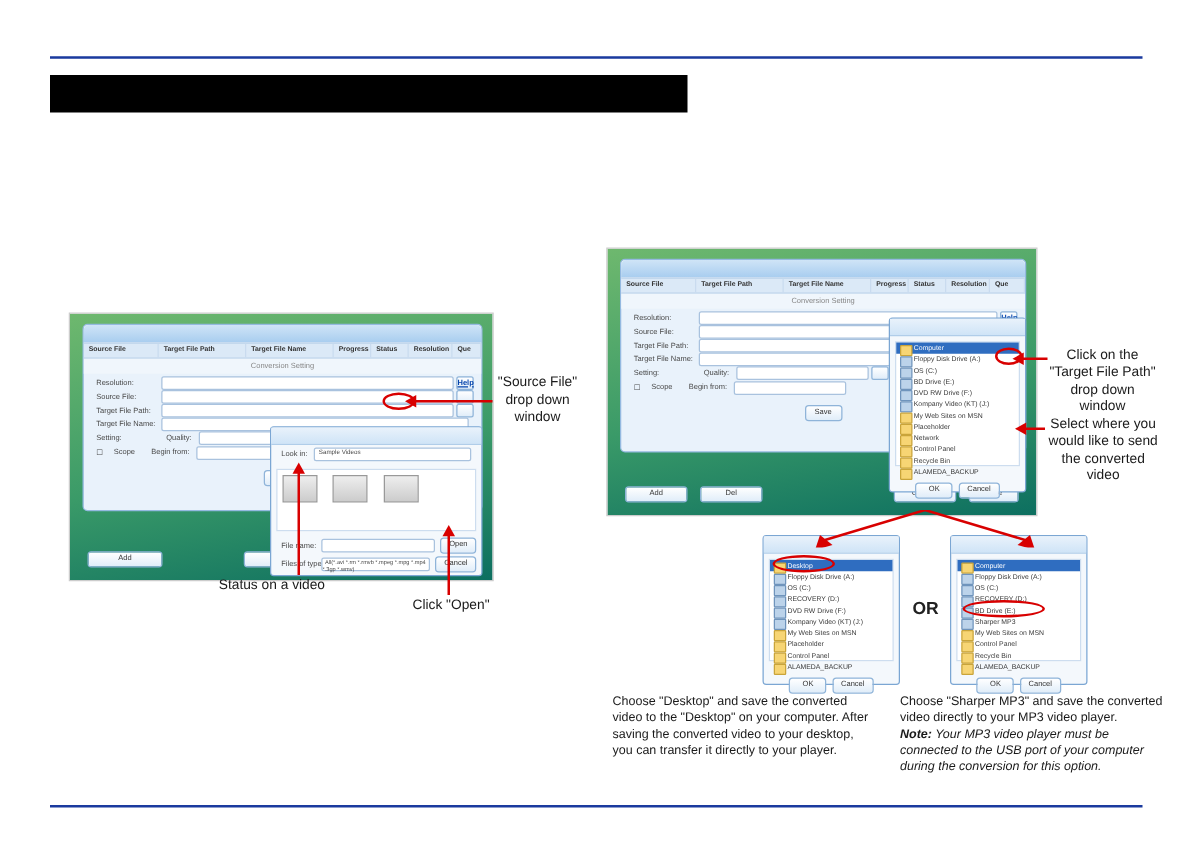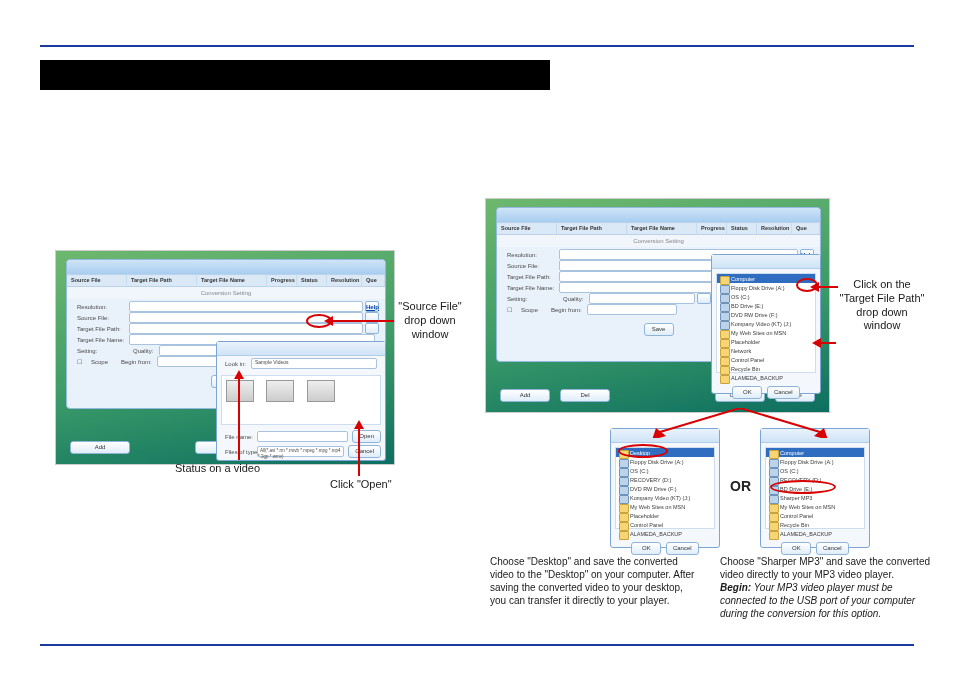--- a/index.html
+++ b/index.html
@@ -220,20 +220,21 @@
         <span class="btn">Cancel</span>
       </div>
     </div>
   </div>
 
   <div class="annot" style="left:797px; top:248px; width:90px;">Click on the "Target File Path" drop down window</div>
   <div class="red-circle" style="left:756px; top:248px; width:22px; height:14px;"></div>
   <div class="red-line" style="left:778px; top:256px; width:20px; height:2px;"></div>
   <div class="red-head-l" style="left:770px; top:252px;"></div>
 
+  <div class="annot" style="left:795px; top:303px; width:95px;">Select where you would like to send the converted video</div>
   <div class="red-line" style="left:780px; top:312px; width:16px; height:2px;"></div>
   <div class="red-head-l" style="left:772px; top:308px;"></div>
 
   <div class="file-dlg" style="left:570px; top:398px; width:110px; height:120px;">
     <div class="topbar"></div>
     <div class="body" style="height:82px;">
       <div class="tree-item sel">Desktop</div>
       <div class="tree-item drive">Floppy Disk Drive (A:)</div>
       <div class="tree-item drive">OS (C:)</div>
       <div class="tree-item drive">RECOVERY (D:)</div>
@@ -277,16 +278,16 @@
     <line x1="140" y1="0" x2="220" y2="24" stroke="#d80000" stroke-width="2"></line>
     <polygon points="56,20 52,32 66,28" fill="#d80000"></polygon>
     <polygon points="224,20 214,28 228,32" fill="#d80000"></polygon>
   </svg>
 
   <div class="or" style="left:690px; top:448px;">OR</div>
 
   <div class="para l" style="left:450px; top:525px; width:210px;">Choose "Desktop" and save the converted video to the "Desktop" on your computer. After saving the converted video to your desktop, you can transfer it directly to your player.</div>
   <div class="para l" style="left:680px; top:525px; width:210px;">
     <span>Choose "Sharper  MP3" and save the converted video directly to your MP3 video player.</span><br>
-    <b><i>Begin:</i></b><i> Your MP3 video player must be connected to the USB port of your computer during the conversion for this option.</i>
+    <b><i>Note:</i></b><i> Your MP3 video player must be connected to the USB port of your computer during the conversion for this option.</i>
   </div>
 
 </div>
 
 </body></html>

